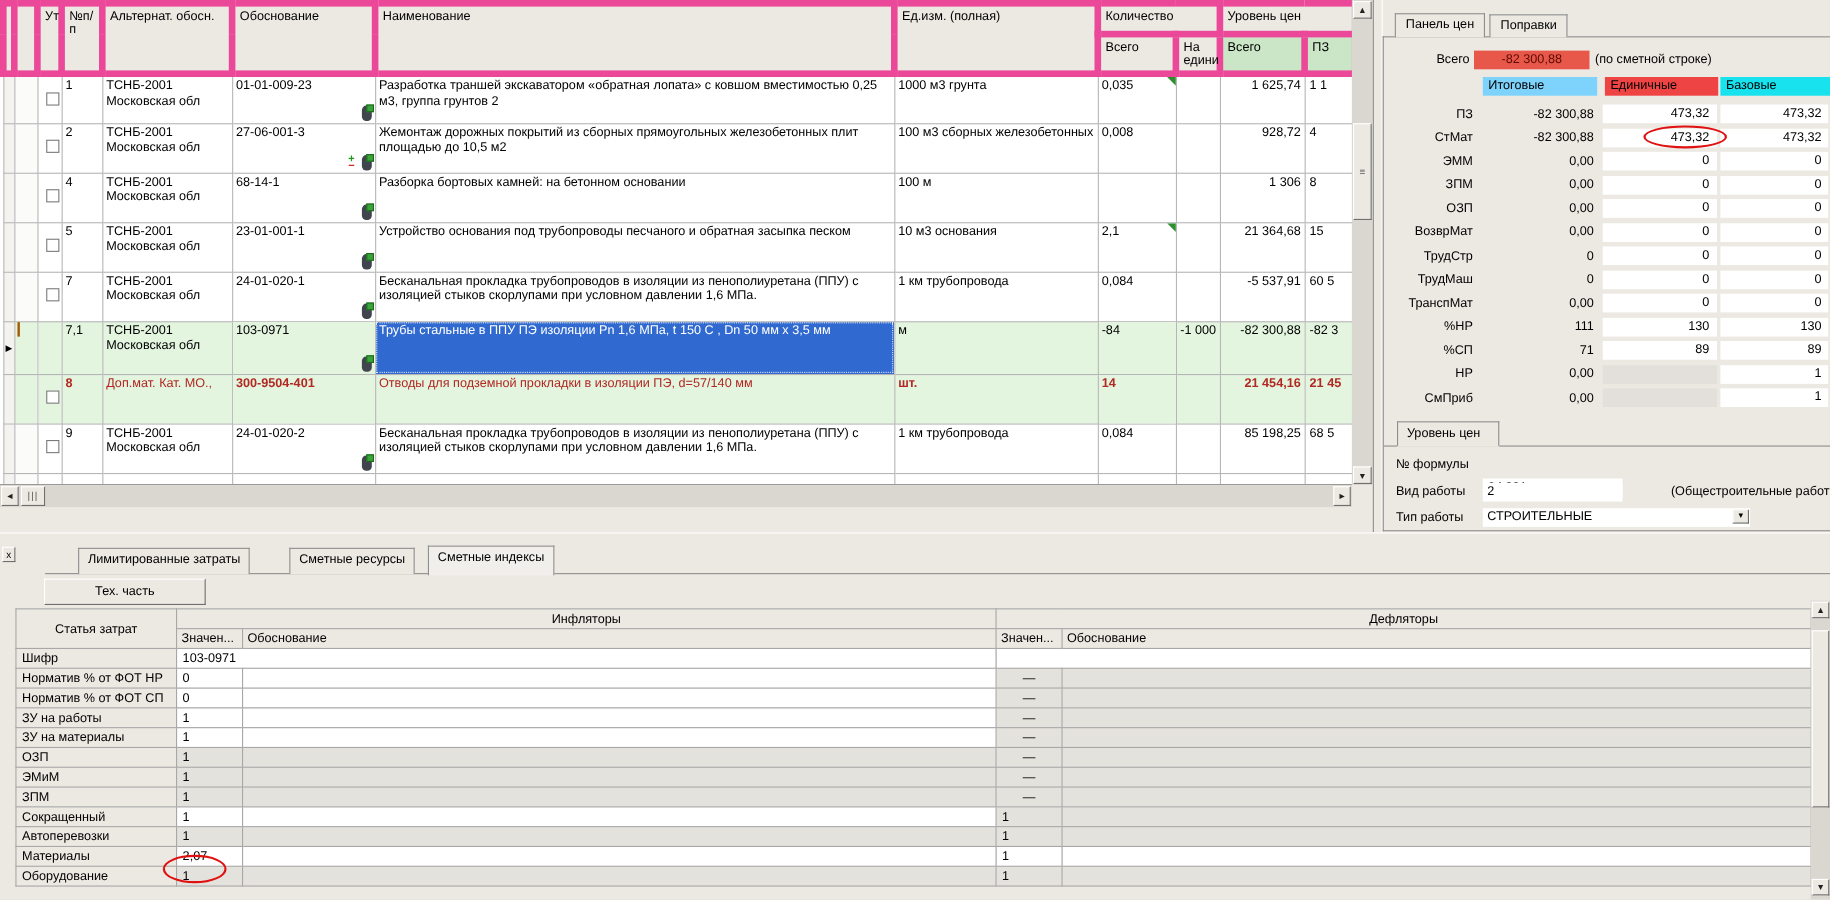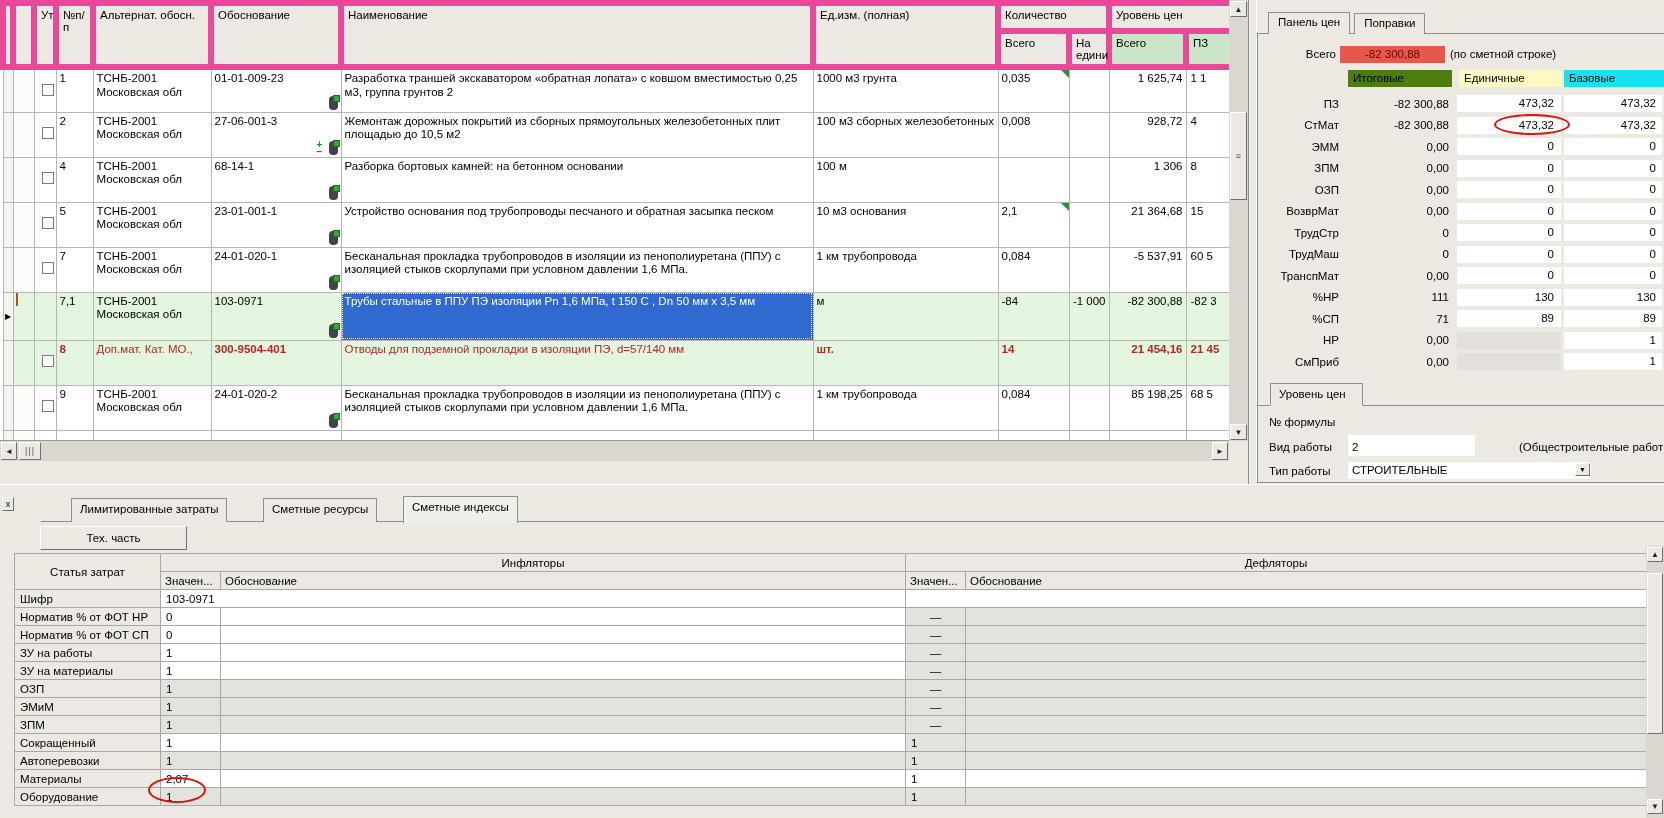--- a/index.html
+++ b/index.html
@@ -53,22 +53,22 @@
   
   .pp-tabs { position:absolute; left:1268px; top:12px; display:flex; gap:4px; z-index:2; }
   .pp-tab { border:1px solid #8e8e8e; border-bottom:none; background:#ece9e3; padding:3px 9px; height:22px; }
   .pp-tab.active { background:#ece9e3; height:22px; margin-top:0; }
   .pp-tab.idle { height:21px; margin-top:1px; }
   .pp-box { position:absolute; left:1257px; top:33px; width:407px; height:450px; border:1px solid #8e8e8e; border-right:none; background:#ece9e3; }
   .pp-total-label { position:absolute; left:0; top:14px; width:78px; text-align:right; }
   .pp-total-value { position:absolute; left:82px; top:12px; width:105px; height:17px; background:#e8584a; color:#5e0a04; text-align:center; line-height:17px; }
   .pp-total-note { position:absolute; left:192px; top:14px; }
   .pp-colhead { position:absolute; top:36px; height:17px; line-height:17px; padding-left:5px; }
-  .pp-ch-itog { left:90px; width:104px; background:#4d7c0f; }
-  .pp-ch-edin { left:201px; width:103px; background:#fef9c3; }
+  .pp-ch-itog { left:90px; width:104px; background:#7dd3fc; }
+  .pp-ch-edin { left:201px; width:103px; background:#ef4444; }
   .pp-ch-baz  { left:306px; width:101px; background:#17e2ee; }
   .pp-rows { position:absolute; left:0; top:59px; width:406px; }
   .pp-row { display:flex; height:21.5px; align-items:center; }
   .pp-label { width:81px; text-align:right; }
   .pp-itog { width:113px; text-align:right; padding-right:3px; }
   .pp-edin { margin-left:5px; width:104px; background:#fff; text-align:right; padding-right:7px; height:17px; line-height:17px; }
   .pp-edin.nv { background:#e3e0db; }
   .pp-baz { margin-left:3px; width:98px; background:#fff; text-align:right; padding-right:6px; height:17px; line-height:17px; }
   .pp-sep { position:absolute; left:0; right:0; top:371px; border-top:1px solid #8e8e8e; }
   .pp-leveltab { position:absolute; left:12px; top:349px; width:93px; height:23px; border:1px solid #8e8e8e; border-bottom:1px solid #ece9e3; background:#ece9e3; padding:4px 0 0 8px; z-index:2; }
@@ -398,21 +398,21 @@
     <div class="pp-field-label" style="top:431px;">Тип работы</div>
     <div class="pp-combo" style="top:428px;"><span>СТРОИТЕЛЬНЫЕ</span><span class="arrow">▼</span></div>
   </div>
 
   <div class="bottom-panel">
     <div class="bp-close">x</div>
 
     <div class="bp-tabs">
       <div class="bp-tab" style="left:30px;">Лимитированные затраты</div>
       <div class="bp-tab" style="left:222px;">Сметные ресурсы</div>
-      <div class="bp-tab active" style="left:362px;">Сметные индексы</div>
+      <div class="bp-tab active" style="left:348px;">Сметные индексы</div>
     </div>
 
     <div class="bp-tech">Тех. часть</div>
 
     <table class="bt">
       <colgroup>
         <col style="width:146px">
           <col style="width:60px">
           <col style="width:685px">
           <col style="width:60px">

